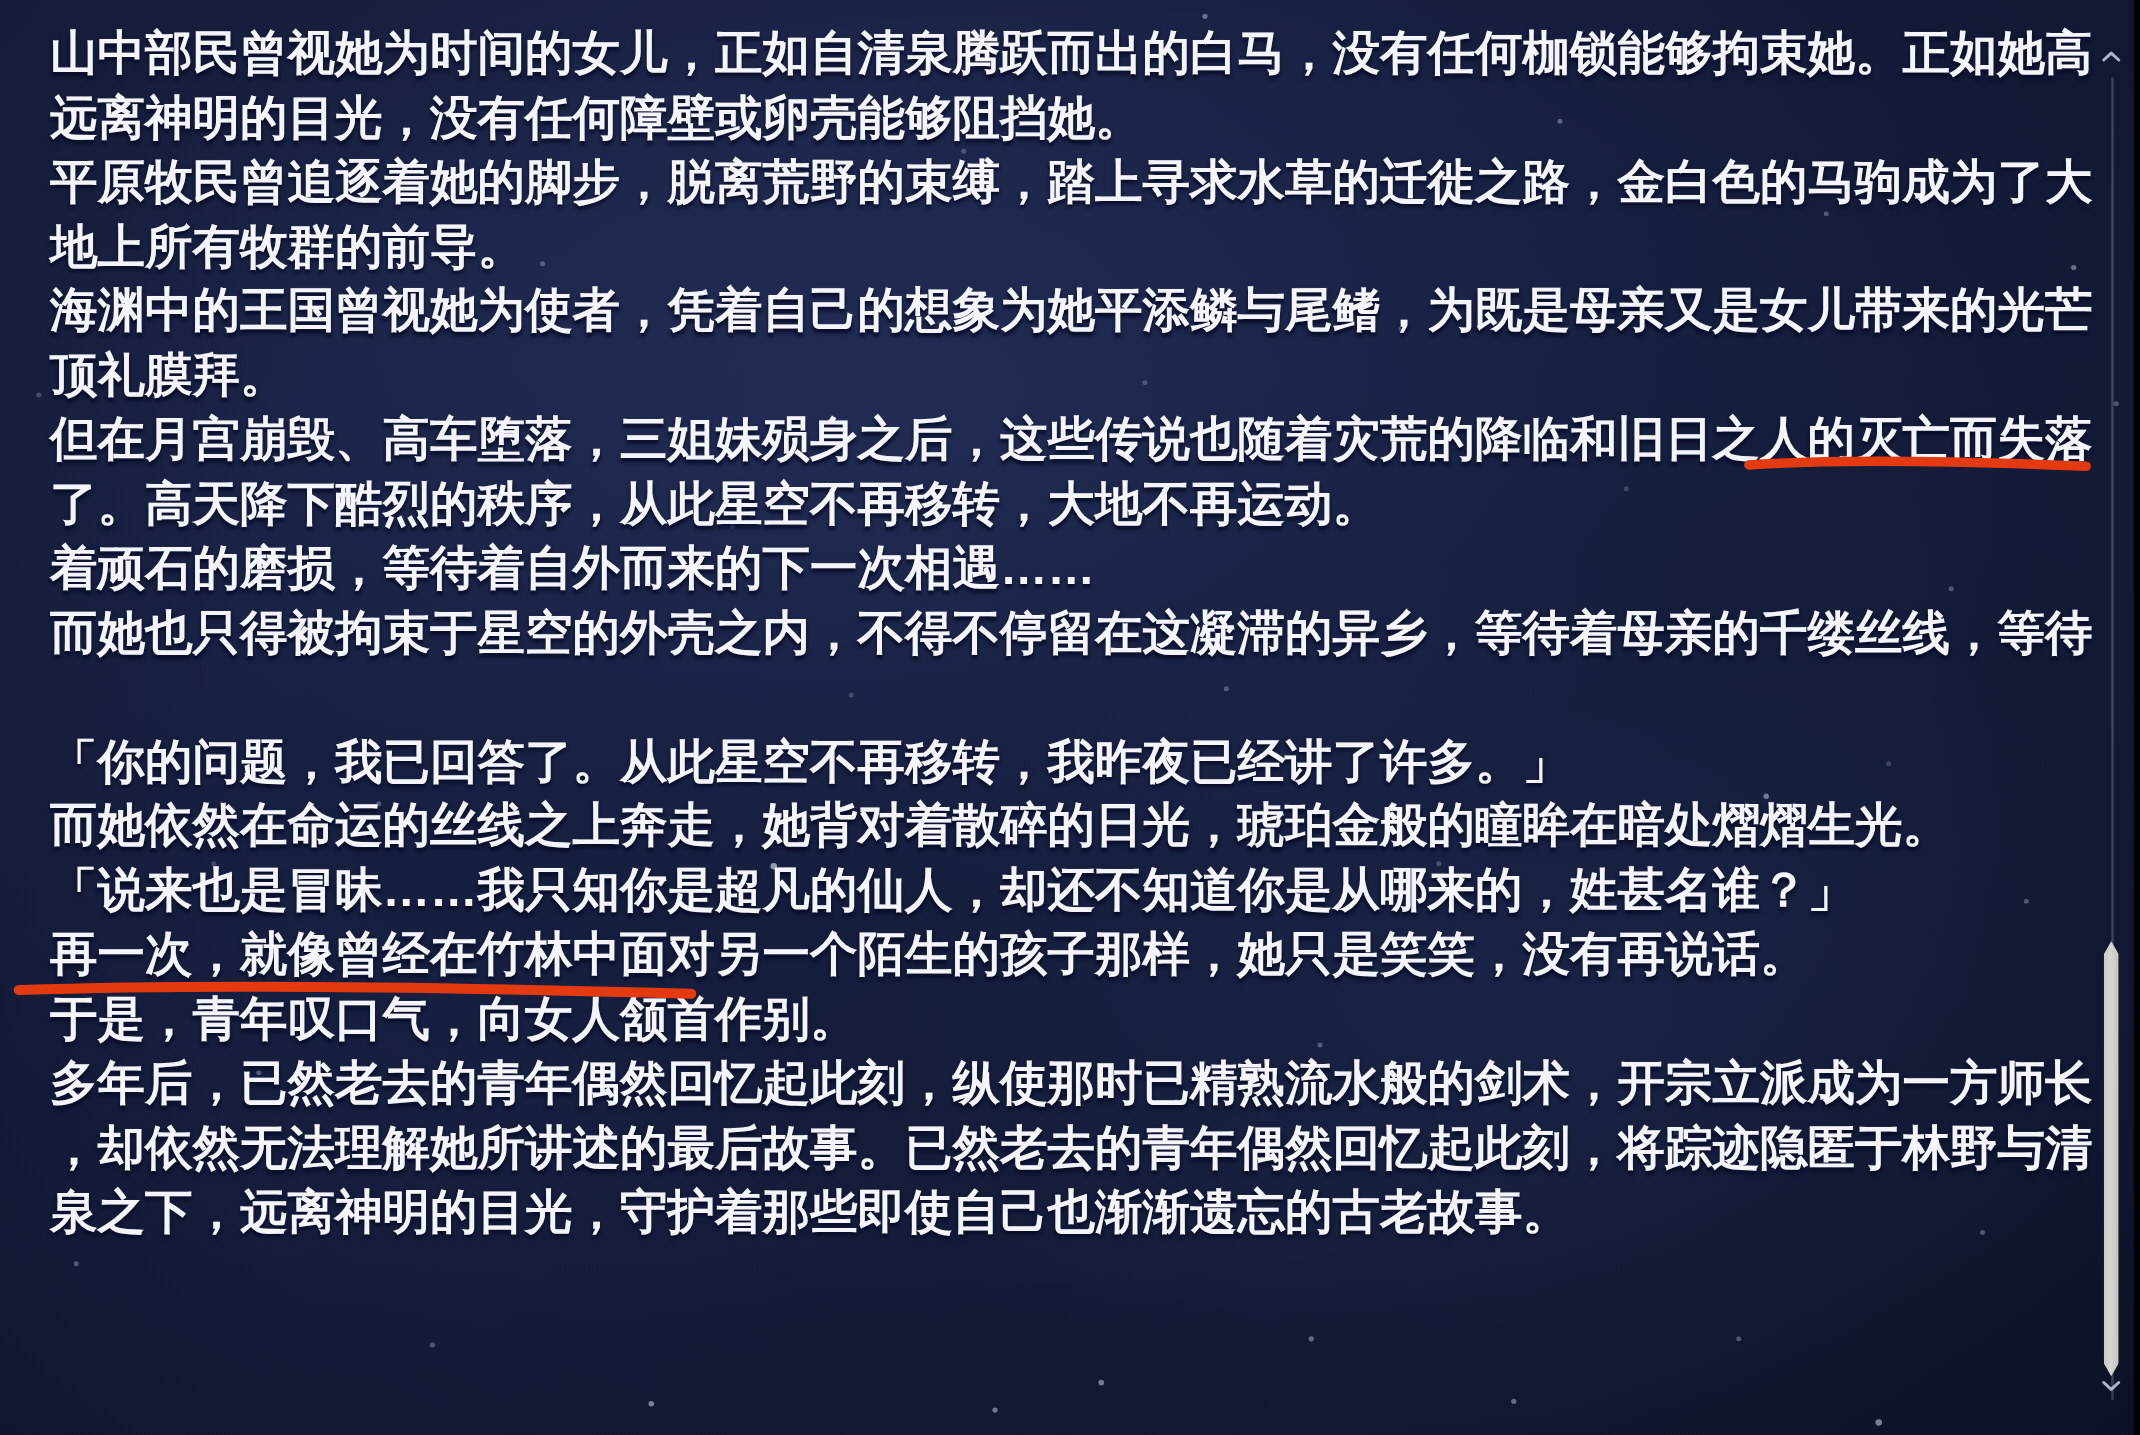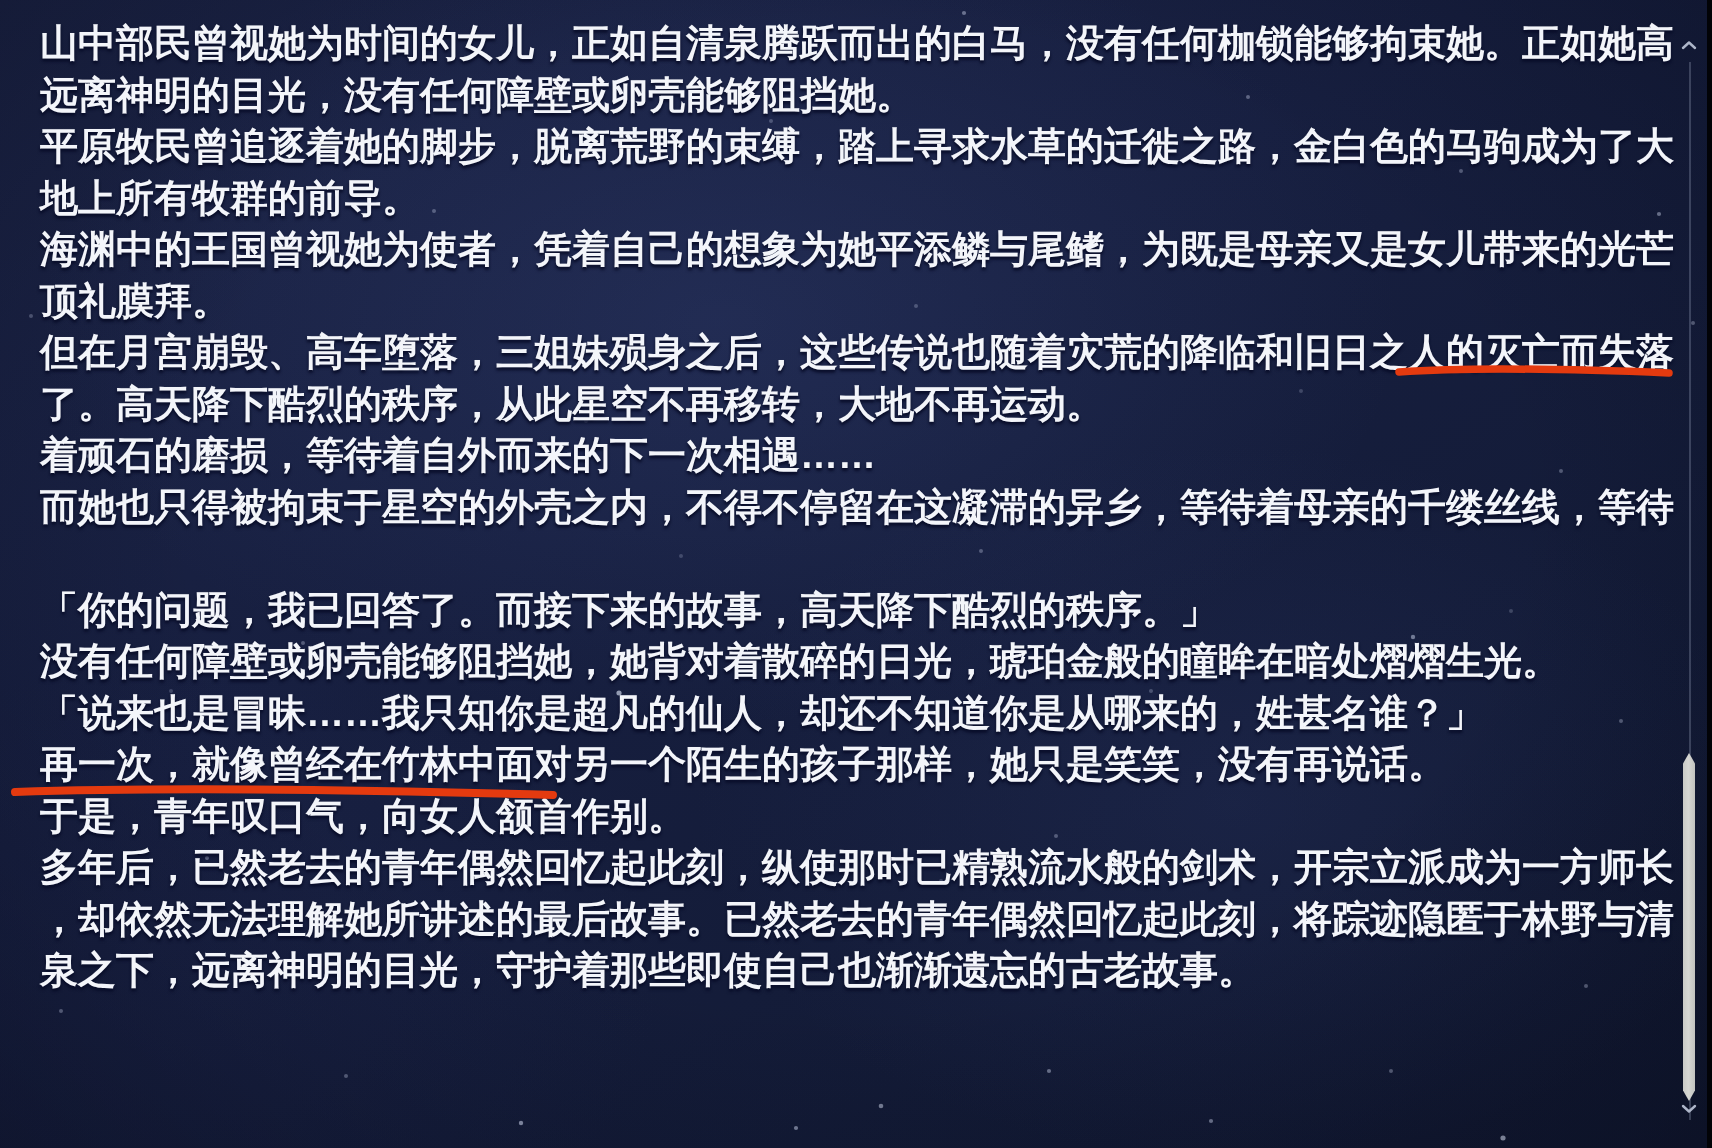--- a/index.html
+++ b/index.html
@@ -84,22 +84,22 @@
     <div class="line">远离神明的目光，没有任何障壁或卵壳能够阻挡她。</div>
     <div class="line">平原牧民曾追逐着她的脚步，脱离荒野的束缚，踏上寻求水草的迁徙之路，金白色的马驹成为了大</div>
     <div class="line">地上所有牧群的前导。</div>
     <div class="line">海渊中的王国曾视她为使者，凭着自己的想象为她平添鳞与尾鳍，为既是母亲又是女儿带来的光芒</div>
     <div class="line">顶礼膜拜。</div>
     <div class="line">但在月宫崩毁、高车堕落，三姐妹殒身之后，这些传说也随着灾荒的降临和旧日之人的灭亡而失落</div>
     <div class="line">了。高天降下酷烈的秩序，从此星空不再移转，大地不再运动。</div>
     <div class="line">着顽石的磨损，等待着自外而来的下一次相遇……</div>
     <div class="line">而她也只得被拘束于星空的外壳之内，不得不停留在这凝滞的异乡，等待着母亲的千缕丝线，等待</div>
     <div class="line"></div>
-    <div class="line">「你的问题，我已回答了。而接下来的故事，高天降下酷烈的秩序。」</div>
-    <div class="line">没有任何障壁或卵壳能够阻挡她，她背对着散碎的日光，琥珀金般的瞳眸在暗处熠熠生光。</div>
+    <div class="line">「你的问题，我已回答了。从此星空不再移转，我昨夜已经讲了许多。」</div>
+    <div class="line">而她依然在命运的丝线之上奔走，她背对着散碎的日光，琥珀金般的瞳眸在暗处熠熠生光。</div>
     <div class="line">「说来也是冒昧……我只知你是超凡的仙人，却还不知道你是从哪来的，姓甚名谁？」</div>
     <div class="line">再一次，就像曾经在竹林中面对另一个陌生的孩子那样，她只是笑笑，没有再说话。</div>
     <div class="line">于是，青年叹口气，向女人颔首作别。</div>
     <div class="line">多年后，已然老去的青年偶然回忆起此刻，纵使那时已精熟流水般的剑术，开宗立派成为一方师长</div>
     <div class="line">，却依然无法理解她所讲述的最后故事。已然老去的青年偶然回忆起此刻，将踪迹隐匿于林野与清</div>
     <div class="line">泉之下，远离神明的目光，守护着那些即使自己也渐渐遗忘的古老故事。</div>
   </div>
 
 <div class="redline" style="left:1393px;top:364px;">
   <svg width="282" height="16" viewBox="0 0 282 16">

